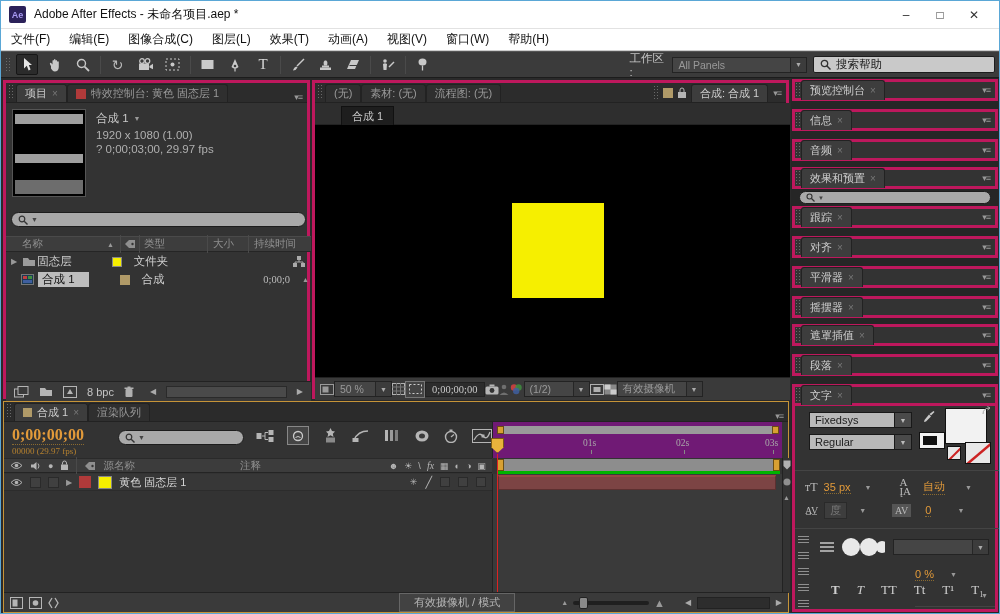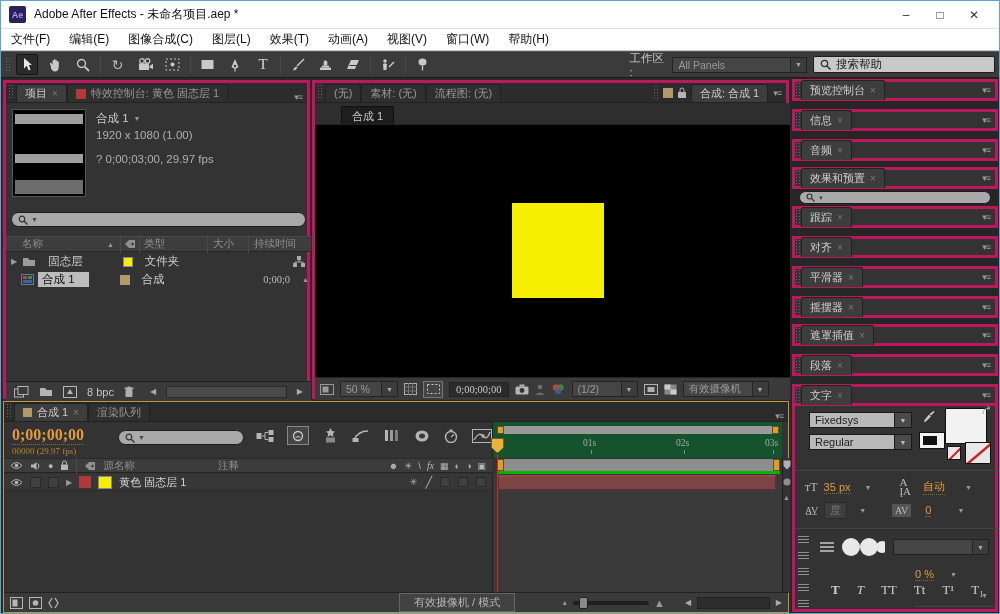--- a/index.html
+++ b/index.html
@@ -190,21 +190,21 @@
       <div class="abs" style="left:2px;top:4px;width:68px;height:10px;background:#9e9e9e"></div>
       <div class="abs" style="left:2px;top:44px;width:68px;height:9px;background:#9e9e9e"></div>
       <div class="abs" style="left:2px;top:70px;width:68px;height:14px;background:#6d6d6d"></div>
     </div>
     <div class="abs" style="left:90px;top:28px;font-size:11.5px;color:#c9c9c9">
       <div class="r" style="gap:5px">
           <span>合成 1</span>
           <span style="font-size:7px;color:#999">▼</span>
         </div>
       <div style="color:#b0b0b0;margin-top:3px">1920 x 1080 (1.00)</div>
-      <div style="color:#b0b0b0;margin-top:12px">? 0;00;03;00, 29.97 fps</div>
+      <div style="color:#b0b0b0;margin-top:2px">? 0;00;03;00, 29.97 fps</div>
     </div>
 
     <div class="abs sbox" style="left:5px;top:129px;width:295px;height:15px">
       <svg width="10" height="10">
           <circle cx="4" cy="4" r="2.8" fill="none" stroke="#333" stroke-width="1.2"></circle>
           <line x1="6.2" y1="6.2" x2="9.5" y2="9.5" stroke="#333" stroke-width="1.4"></line>
         </svg>
       <span style="font-size:7px;color:#444">▼</span>
     </div>
 
@@ -222,21 +222,21 @@
       <span class="hdr" style="margin-left:5px">大小</span>
       <div class="vsep" style="margin-left:14px"></div>
       <span class="hdr" style="margin-left:5px">持续时间</span>
     </div>
 
     <div class="abs r" style="left:0;top:170px;width:305px;height:17px;font-size:11.5px;color:#cfcfcf">
       <span style="font-size:8px;color:#999;margin-left:5px">▶</span>
       <svg width="14" height="11" style="margin-left:5px">
           <path d="M1 2 L6 2 L7.5 4 L13 4 L13 10 L1 10 Z" fill="#9b9b9b"></path>
         </svg>
-      <span style="margin-left:12px">固态层</span>
+      <span style="margin-left:1px">固态层</span>
       <span class="sq swatch-yellow" style="margin-left:40px"></span>
       <span style="margin-left:12px">文件夹</span>
       <svg width="12" height="11" style="margin-left:auto;margin-right:6px">
           <rect x="4" y="0" width="4" height="4" fill="#aaa"></rect>
           <rect x="0" y="7" width="4" height="4" fill="#aaa"></rect>
           <rect x="8" y="7" width="4" height="4" fill="#aaa"></rect>
           <path d="M6 4 V6 M2 7 V6 H10 V7" stroke="#aaa" fill="none"></path>
         </svg>
     </div>
     <div class="abs r" style="left:0;top:188px;width:305px;height:17px;font-size:11.5px;color:#cfcfcf">
@@ -303,21 +303,21 @@
       </div>
     </div>
     <div class="abs" style="left:0;top:20px;width:475px;height:22px;background:#2e2e2e;border-bottom:1px solid #222">
       <div class="abs" style="left:26px;top:3px;background:#1e1e1e;border:1px solid #111;color:#ccc;font-size:11px;padding:2px 10px">合成 1</div>
     </div>
 
     <div class="abs" style="left:0;top:42px;width:475px;height:252px;background:#000">
       <div class="abs" style="left:197px;top:78px;width:92px;height:95px;background:#f6ef00"></div>
     </div>
 
-    <div class="abs r" style="left:0;top:294px;width:475px;height:23px;background:#3a3a3a;border-top:1px solid #222;gap:6px;padding:0 5px">
+    <div class="abs r" style="left:0;top:294px;width:475px;height:23px;background:#3a3a3a;border-top:1px solid #222;gap:0;padding:0 5px">
       <svg width="14" height="11">
           <rect x="0.5" y="0.5" width="13" height="10" fill="none" stroke="#9a9a9a"></rect>
           <rect x="2.5" y="2.5" width="6" height="6" fill="#9a9a9a"></rect>
         </svg>
       <div class="dd" style="width:58px">
           <span>50 %</span>
           <span class="dda">▼</span>
         </div>
       <svg width="13" height="12">
           <rect x="0.5" y="0.5" width="12" height="11" fill="none" stroke="#b0b0b0"></rect>
@@ -610,21 +610,21 @@
           <rect x="6.5" y="0.5" width="3" height="2" fill="#b5b5b5"></rect>
           <path d="M8 8 L11 5.5" stroke="#b5b5b5" stroke-width="1.3"></path>
         </svg>
       <svg width="20" height="14">
           <rect x="0.5" y="0.5" width="19" height="13" fill="none" stroke="#b5b5b5"></rect>
           <path d="M2 11 Q7 2 11 7 T18 3" stroke="#b5b5b5" fill="none" stroke-width="1.3"></path>
           <rect x="9.5" y="5.5" width="3" height="3" fill="#b5b5b5"></rect>
         </svg>
     </div>
 
-    <div class="abs" style="left:488px;top:20px;width:290px;height:36px;background:#14532d;border-left:1px solid #222">
+    <div class="abs" style="left:488px;top:20px;width:290px;height:36px;background:#701a75;border-left:1px solid #222">
       <div class="abs" style="left:4px;top:4px;width:282px;height:8px;background:#9a9a9a;border-radius:3px">
         <div class="abs" style="left:0;top:0;width:7px;height:8px;background:#d8a032;border:1px solid #6a4e12"></div>
         <div class="abs" style="right:0;top:0;width:7px;height:8px;background:#d8a032;border:1px solid #6a4e12"></div>
       </div>
       <div class="abs mono" style="left:2px;top:16px;font-size:9.5px;color:#aaa">0s</div>
       <div class="abs mono" style="left:90px;top:16px;font-size:9.5px;color:#aaa">01s</div>
       <div class="abs mono" style="left:183px;top:16px;font-size:9.5px;color:#aaa">02s</div>
       <div class="abs mono" style="left:272px;top:16px;font-size:9.5px;color:#aaa">03s</div>
       <div class="tick" style="left:98px;top:28px"></div>
         <div class="tick" style="left:191px;top:28px"></div>
@@ -644,21 +644,21 @@
       <svg width="9" height="11">
           <rect x="1" y="4.5" width="7" height="5.5" fill="#b5b5b5"></rect>
           <path d="M2.5 4.5 V3 a2 2 0 0 1 4 0 V4.5" fill="none" stroke="#b5b5b5"></path>
         </svg>
       <div class="vsep"></div>
       <svg width="12" height="10">
           <path d="M1 5 L5 1 H11 V9 H5 Z" fill="#8f8f8f"></path>
           <circle cx="8.5" cy="5" r="1.2" fill="#333"></circle>
         </svg>
       <span class="hdr">源名称</span>
-      <span class="hdr" style="margin-left:76px">注释</span>
+      <span class="hdr" style="margin-left:98px">注释</span>
       <div class="r" style="margin-left:auto;gap:6px;color:#b5b5b5;font-size:9px">
         <span>☻</span>
         <span>☀</span>
         <span>\</span>
         <span class="serif" style="font-style:italic;font-size:10px">fx</span>
         <span>▦</span>
         <span>◐</span>
         <span>◑</span>
         <span>▣</span>
       </div>

